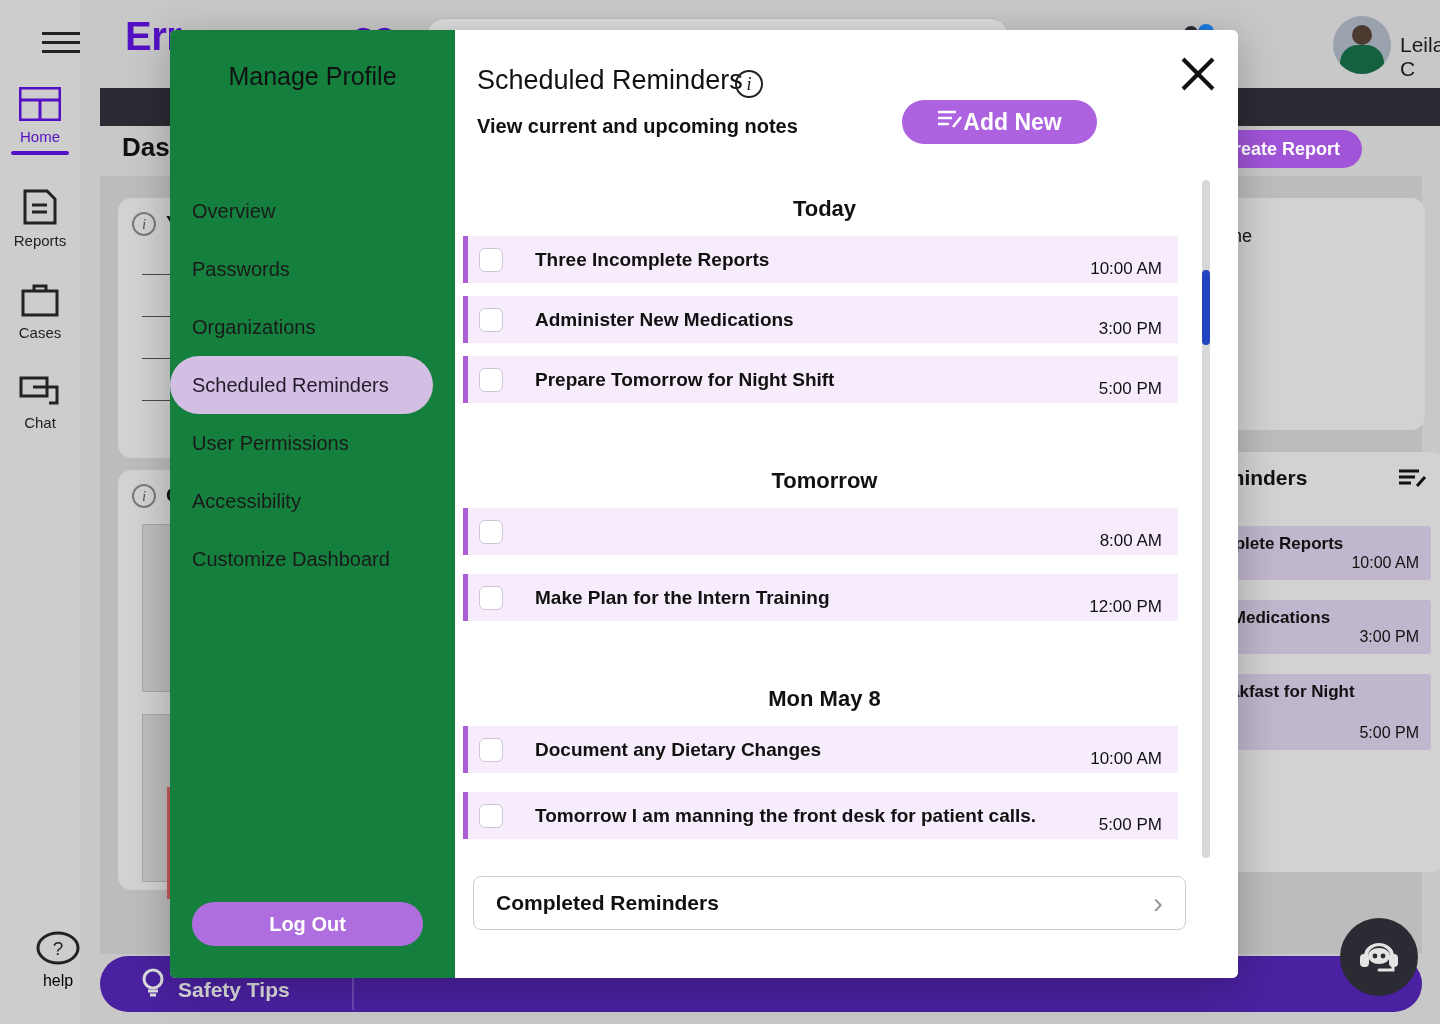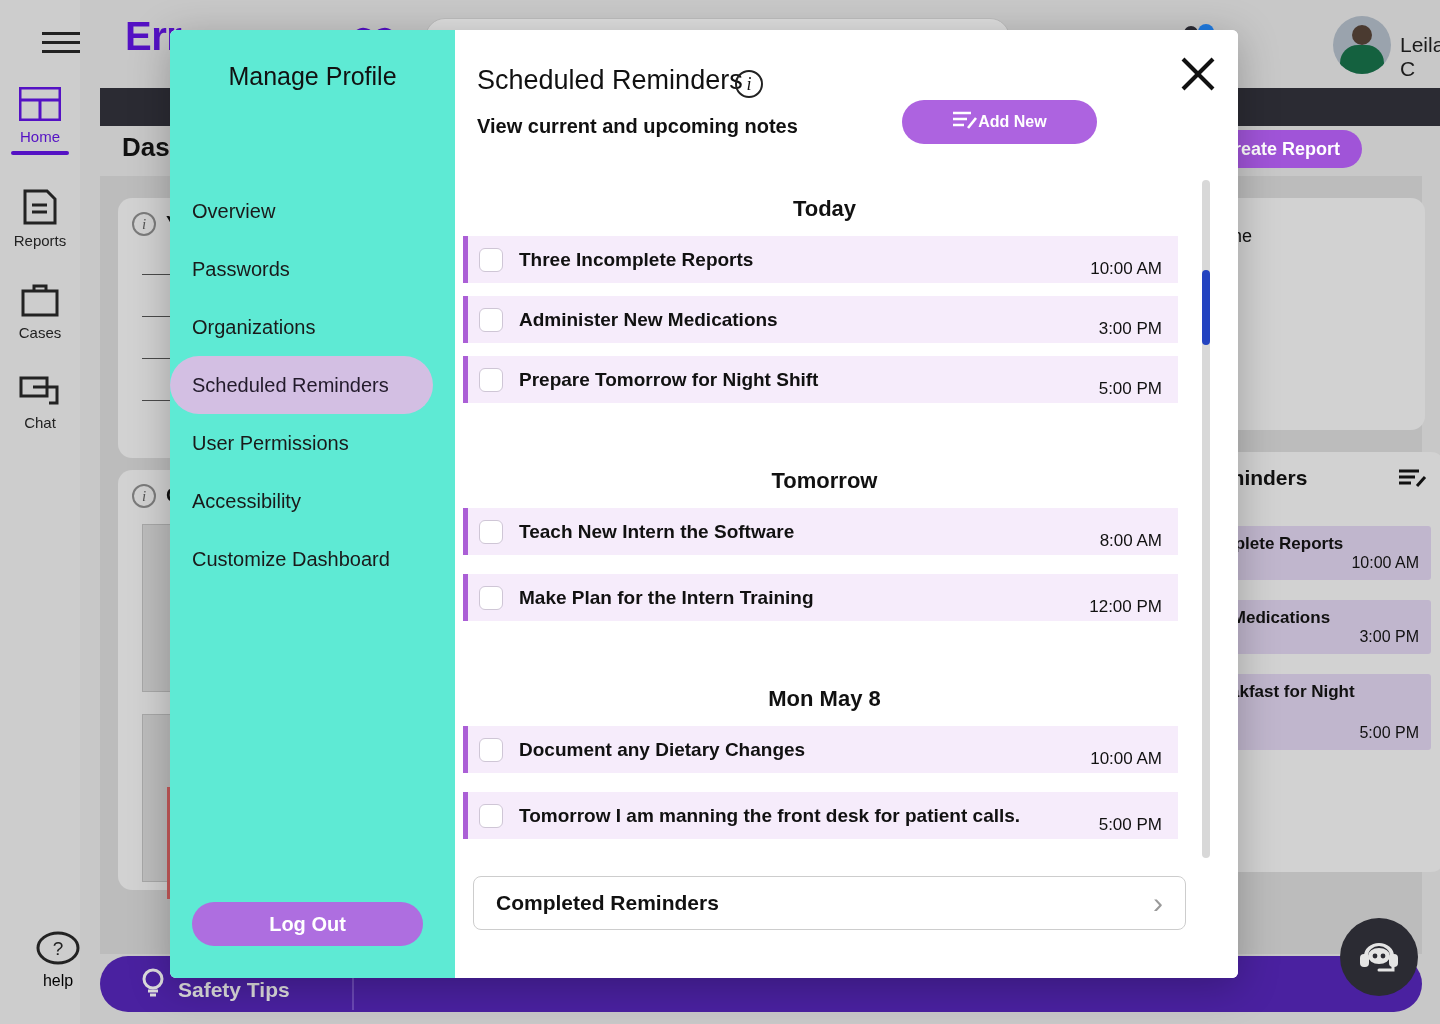--- a/index.html
+++ b/index.html
@@ -88,54 +88,54 @@
   .chatfab { position:absolute; right:22px; bottom:28px; width:78px; height:78px; border-radius:50%;
              background:#2b2b33; display:flex; align-items:center; justify-content:center; }
 
   
   .modal {
     position:absolute; left:170px; top:30px; width:1068px; height:948px;
     background:#fff; border-radius:6px; overflow:hidden;
     box-shadow:0 8px 40px rgba(0,0,0,.25);
     display:flex;
   }
-  .m-side { width:285px; background:#5eead4; position:relative; flex:none; }
+  .m-side { width:285px; background:#15803d; position:relative; flex:none; }
   .m-side-title { position:absolute; top:32px; left:0; right:0; text-align:center;
                   font-size:25px; color:#111; }
   .m-nav { position:absolute; top:152px; left:0; right:0; }
   .m-nav-item { height:58px; display:flex; align-items:center; padding-left:22px;
                 font-size:20px; color:#1a1a1a; cursor:pointer; }
   .m-nav-item.active { background:#d3bfe3; border-radius:29px; margin-right:22px; color:#221a2b; }
   .m-logout { position:absolute; left:22px; right:32px; bottom:32px; height:44px;
               background:#ae6ee0; color:#fff; border-radius:22px; font-size:20px; font-weight:700;
               display:flex; align-items:center; justify-content:center; cursor:pointer; }
 
   .m-main { flex:1; position:relative; background:#fff; }
   .m-title { position:absolute; left:22px; top:35px; font-size:27px; color:#111; }
   .m-info { position:absolute; left:280px; top:40px; width:28px; height:28px; border-radius:50%;
             border:2px solid #222; display:flex; align-items:center; justify-content:center;
             font-family:"Liberation Serif",serif; font-style:italic; font-size:18px; color:#111; cursor:pointer;}
   .m-sub { position:absolute; left:22px; top:85px; font-size:20px; font-weight:700; color:#111; }
   .m-add { position:absolute; left:447px; top:70px; width:195px; height:44px; background:#ad63e0;
-           border-radius:22px; color:#fff; font-size:16px; font-weight:700;
+           border-radius:22px; color:#fff; font-size:23px; font-weight:700;
            display:flex; align-items:center; justify-content:center; cursor:pointer; }
   .m-close { position:absolute; right:18px; top:22px; width:44px; height:44px;
              display:flex; align-items:center; justify-content:center; cursor:pointer; }
 
   .m-scroll { position:absolute; left:0; right:0; top:150px; bottom:120px; overflow:hidden; }
   .m-grouphead { font-size:22px; font-weight:700; color:#111; margin:0 0 14px 8px;text-align:center; }
   .m-group { padding: 0 0 24px 0; }
   .m-group:first-child .m-grouphead { margin-top:16px; }
   .m-list { }
   .m-row { position:relative; height:47px; background:#f6ecfb; margin-bottom:13px;
            display:flex; align-items:center; cursor:pointer; }
   .m-row .accent { position:absolute; left:0; top:0; bottom:0; width:5px; background:#ab5fd6; }
   .m-cb { margin-left:16px; width:24px; height:24px; background:#fff; border:1px solid #cfc6d6;
           border-radius:6px; flex:none; cursor:pointer; }
-  .m-rt { margin-left:16px; font-size:19px; font-weight:700; color:#111; }
+  .m-rt { margin-left:32px; font-size:19px; font-weight:700; color:#111; }
   .m-rtime { position:absolute; right:16px; bottom:4px; font-size:17px; color:#111; }
 
   .m-track { position:absolute; right:28px; top:150px; bottom:120px; width:8px; background:#d8d8d8;
              border-radius:4px; cursor:pointer; }
   .m-thumb { position:absolute; left:0; top:90px; width:8px; height:75px; background:#2343c0; border-radius:4px; }
 
   .m-completed { position:absolute; left:18px; right:52px; bottom:48px; height:54px;
                  border:1px solid #cdcdcd; border-radius:8px; display:flex; align-items:center;
                  padding:0 22px; cursor:pointer; background:#fff; }
   .m-completed span.lbl { font-size:21px; font-weight:700; color:#111; }
@@ -411,21 +411,20 @@
               </div>
             </div>
           </div>
 
           <div class="m-group" style="padding-top:28px;">
             <div class="m-grouphead">Tomorrow</div>
             <div class="m-list">
               <div class="m-row" style="margin-bottom:19px;">
                 <div class="accent"></div>
                 <div class="m-cb"></div>
-                <div class="m-rt">Teach New Intern the Software</div>
                 <div class="m-rtime">8:00 AM</div>
               </div>
               <div class="m-row">
                 <div class="accent"></div>
                 <div class="m-cb"></div>
                 <div class="m-rt">Make Plan for the Intern Training</div>
                 <div class="m-rtime">12:00 PM</div>
               </div>
             </div>
           </div>

